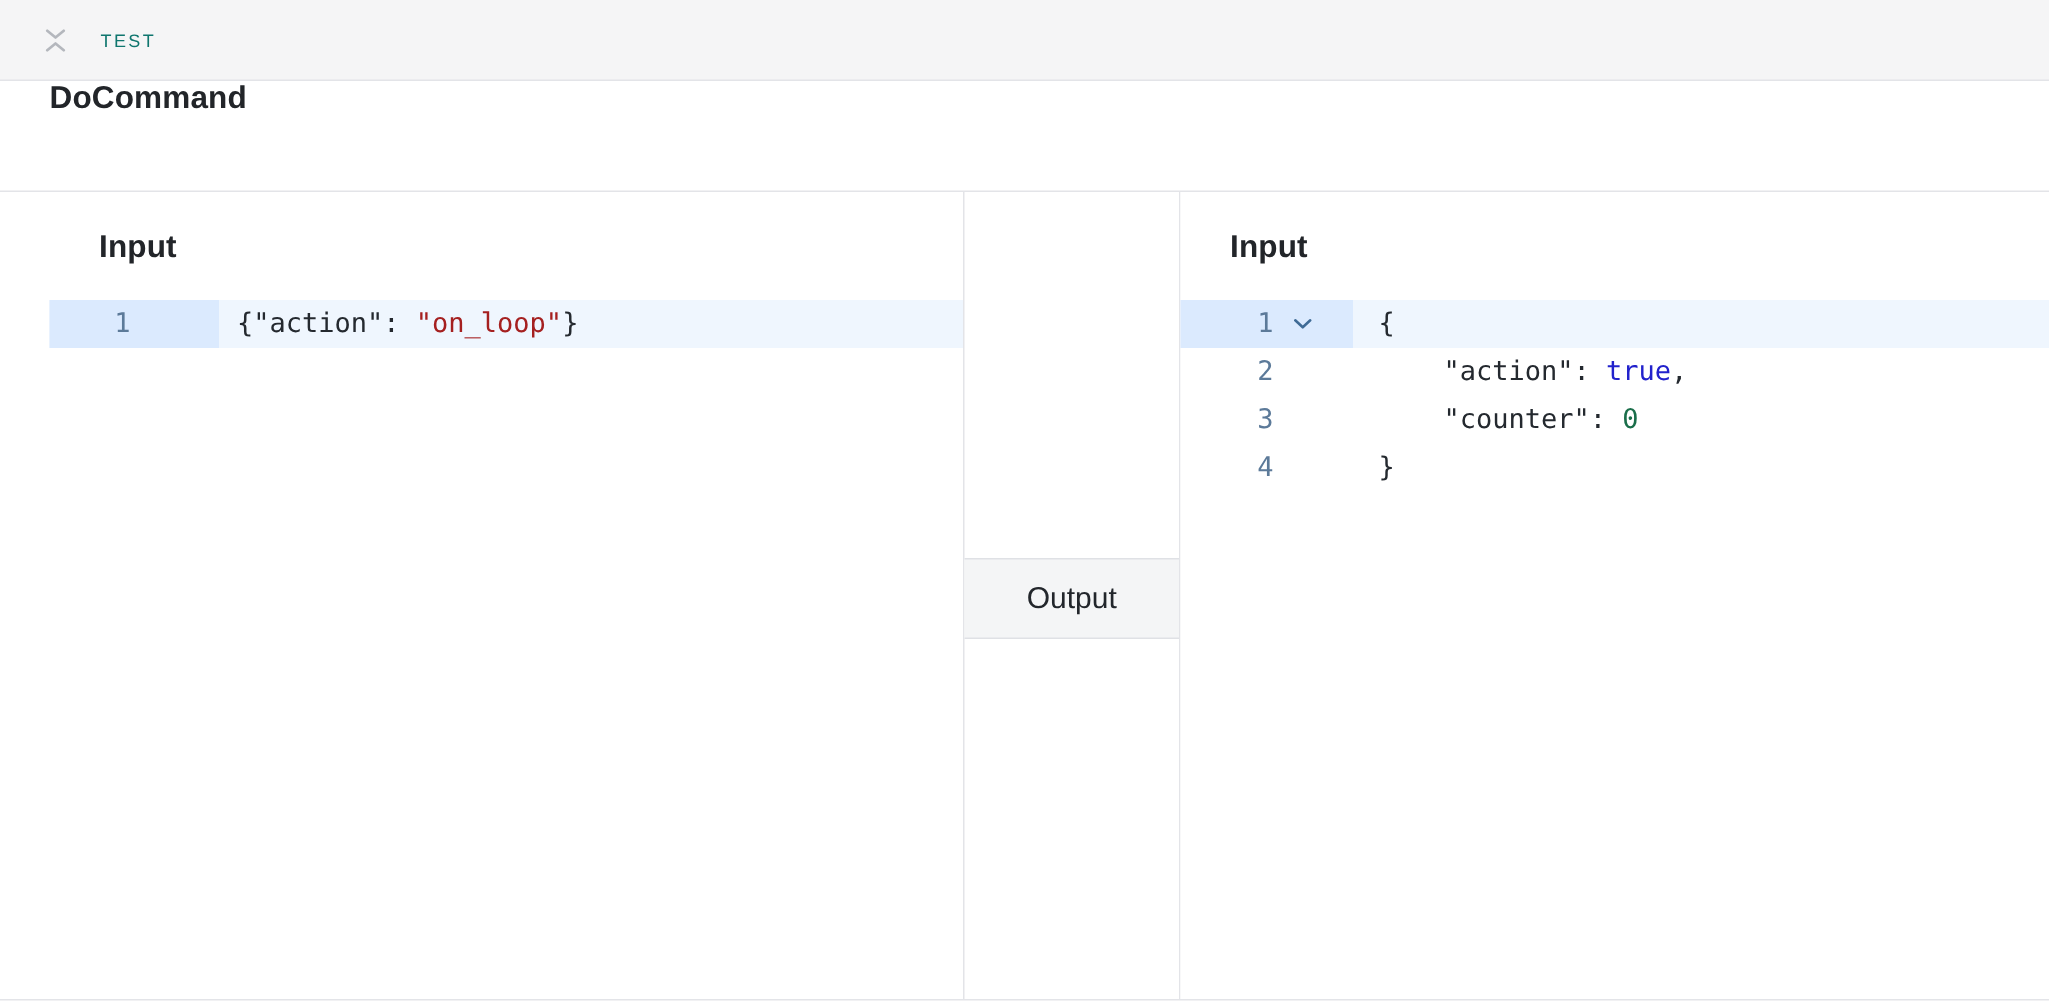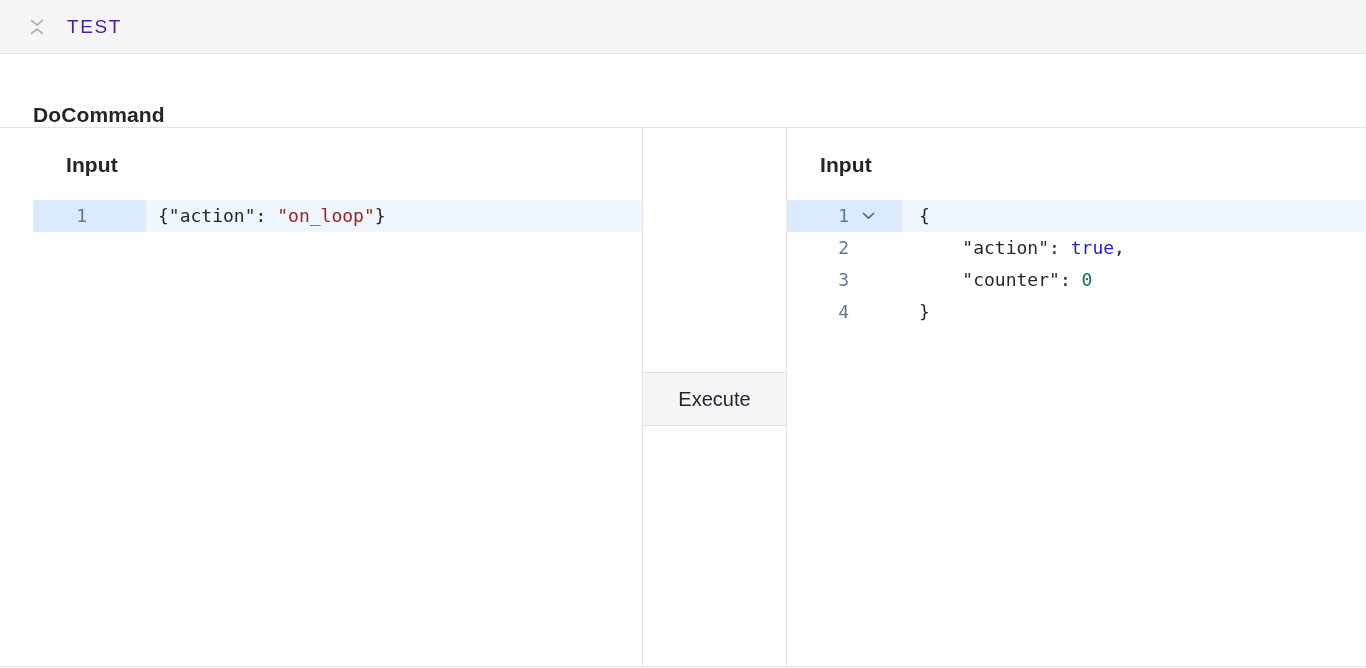--- a/index.html
+++ b/index.html
@@ -32,32 +32,32 @@
     flex-direction: column;
     align-items: center;
     justify-content: center;
     gap: 2px;
     cursor: pointer;
     flex: 0 0 auto;
   }
   .collapse-icon svg { display: block; }
   .topbar-title {
     margin-left: 19px;
-    font-size: 19px;
+    font-size: 12px;
     letter-spacing: 1.6px;
-    color: #4c1d95;
+    color: #0f766e;
     font-weight: 400;
   }
 
   
   .cmdbar {
     height: 74px;
     border-bottom: 1px solid #e3e4e8;
     display: flex;
-    align-items: flex-end;
+    align-items: flex-start;
     padding-left: 33px;
     box-sizing: border-box;
     background: #ffffff;
   }
   .cmd-title {
     font-size: 21px;
     font-weight: 700;
     color: #222529;
     letter-spacing: 0.1px;
   }
@@ -211,21 +211,21 @@
 
   <div class="pane-input">
     <div class="pane-heading">Input</div>
     <div class="editor editor-input" id="input-editor">
         <div class="code-line active"><div class="gutter">1</div><div class="code-text"><span class="tok-punct">{"action": </span><span class="tok-str">"on_loop"</span><span class="tok-punct">}</span></div></div>
       </div>
   </div>
 
   <div class="pane-mid">
     <div class="execute-wrap">
-      <button class="execute-btn">Execute</button>
+      <button class="execute-btn">Output</button>
     </div>
   </div>
 
   <div class="pane-output">
     <div class="pane-heading">Input</div>
     <div class="editor editor-output" id="output-editor">
         <div class="code-line active"><div class="gutter"><span class="ln">1</span><span class="fold"><svg width="13" height="8" viewBox="0 0 13 8" fill="none" aria-hidden="true">
                 <path d="M1.5 1.5 L6.5 6.2 L11.5 1.5" stroke="#3f6b96" stroke-width="1.7" stroke-linecap="round" stroke-linejoin="round"></path>
               </svg></span></div><div class="code-text"><span class="tok-punct">{</span></div></div>
         <div class="code-line"><div class="gutter"><span class="ln">2</span><span class="fold"></span></div><div class="code-text"><span class="tok-key">    "action": </span><span class="tok-bool">true</span><span class="tok-punct">,</span></div></div>

